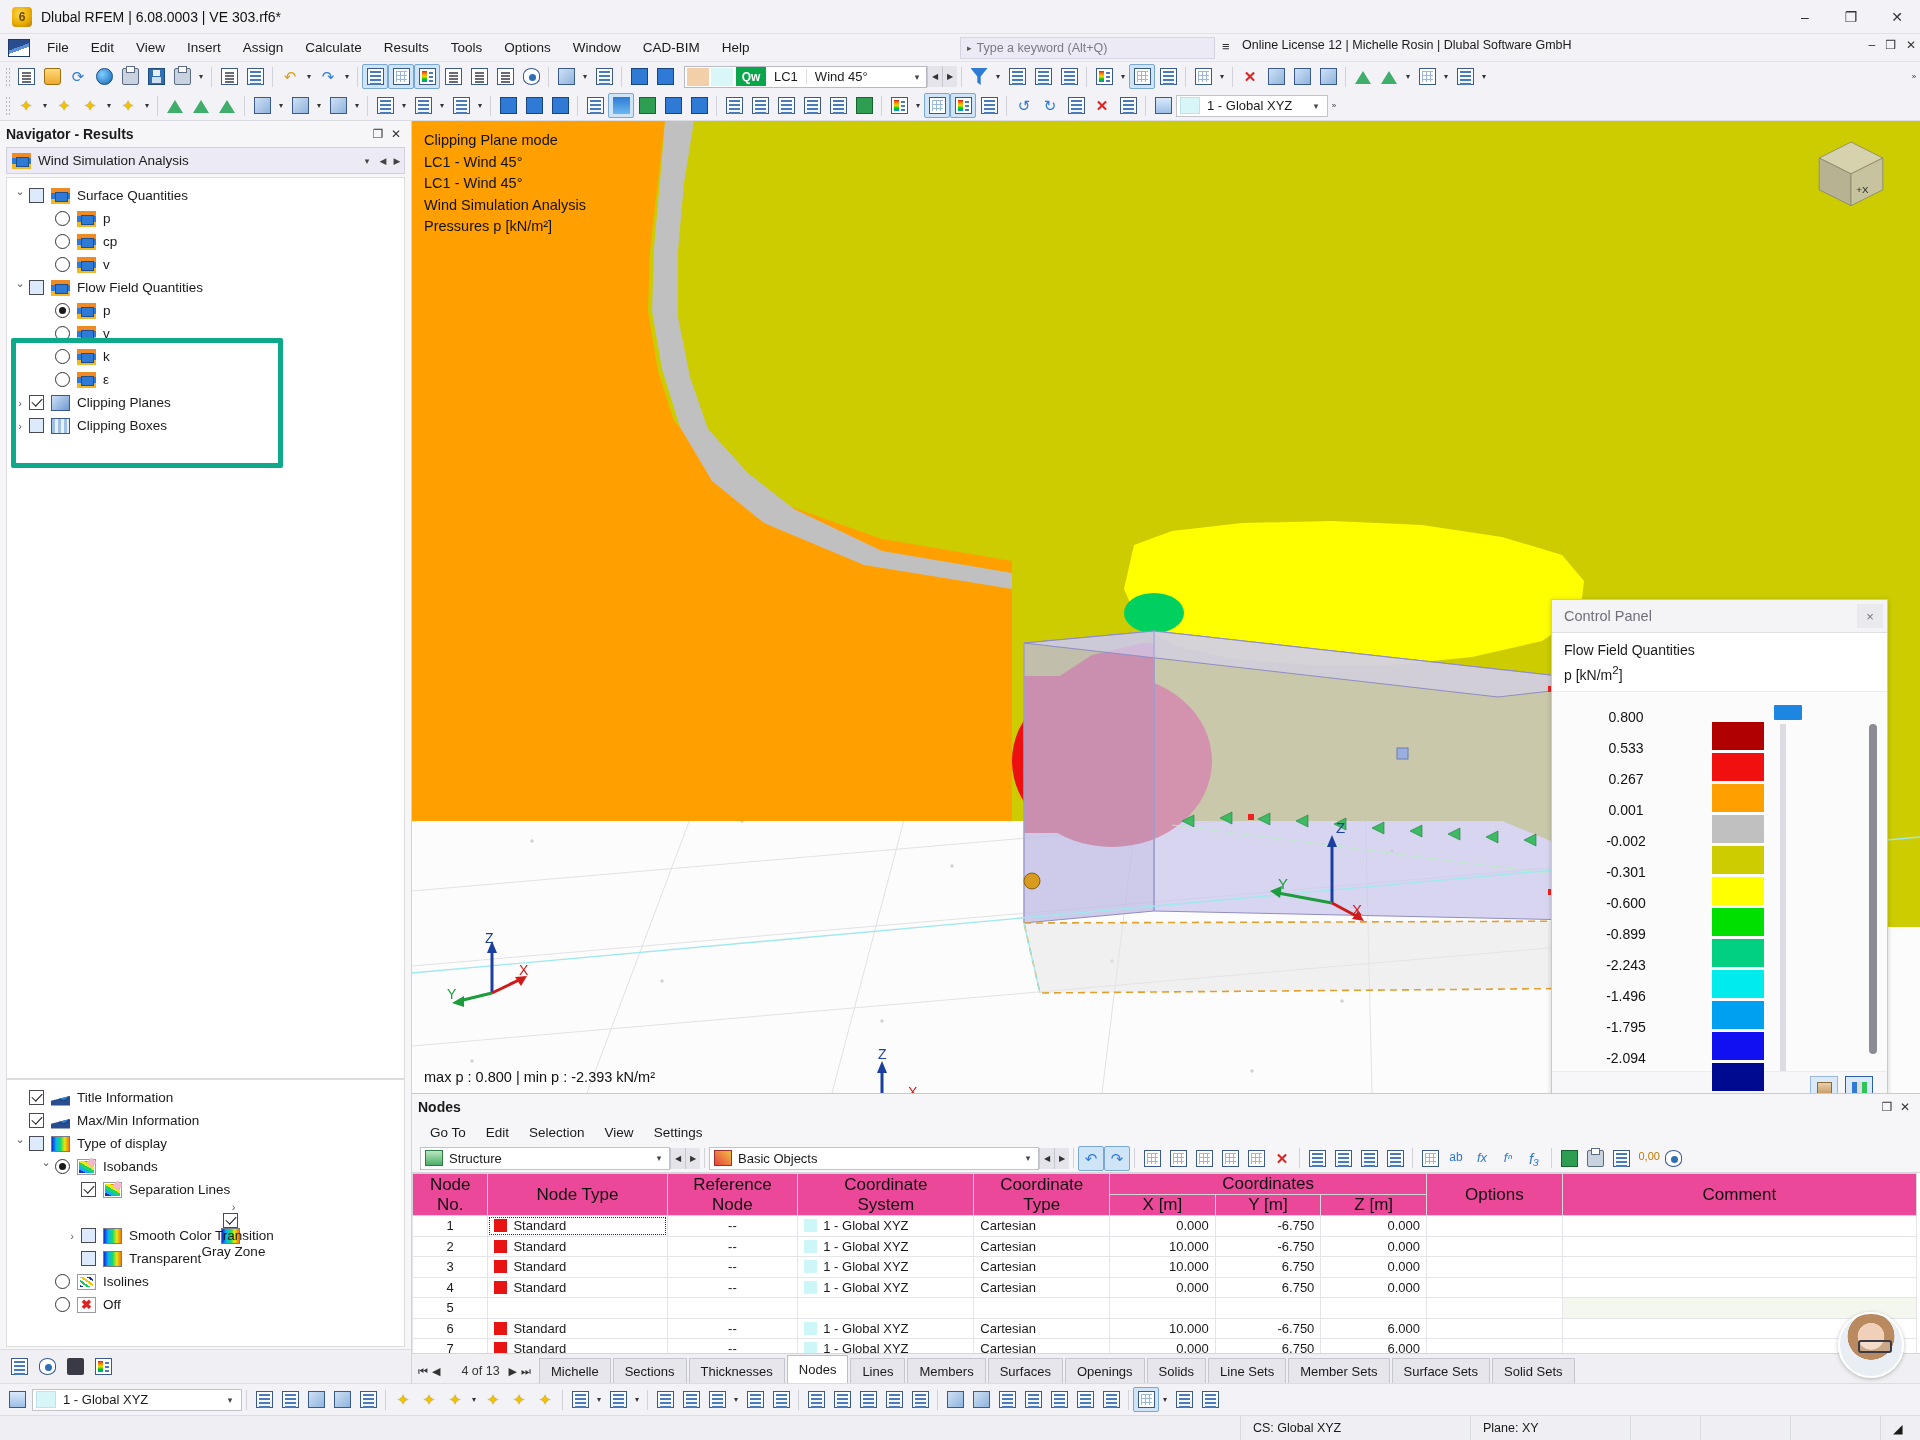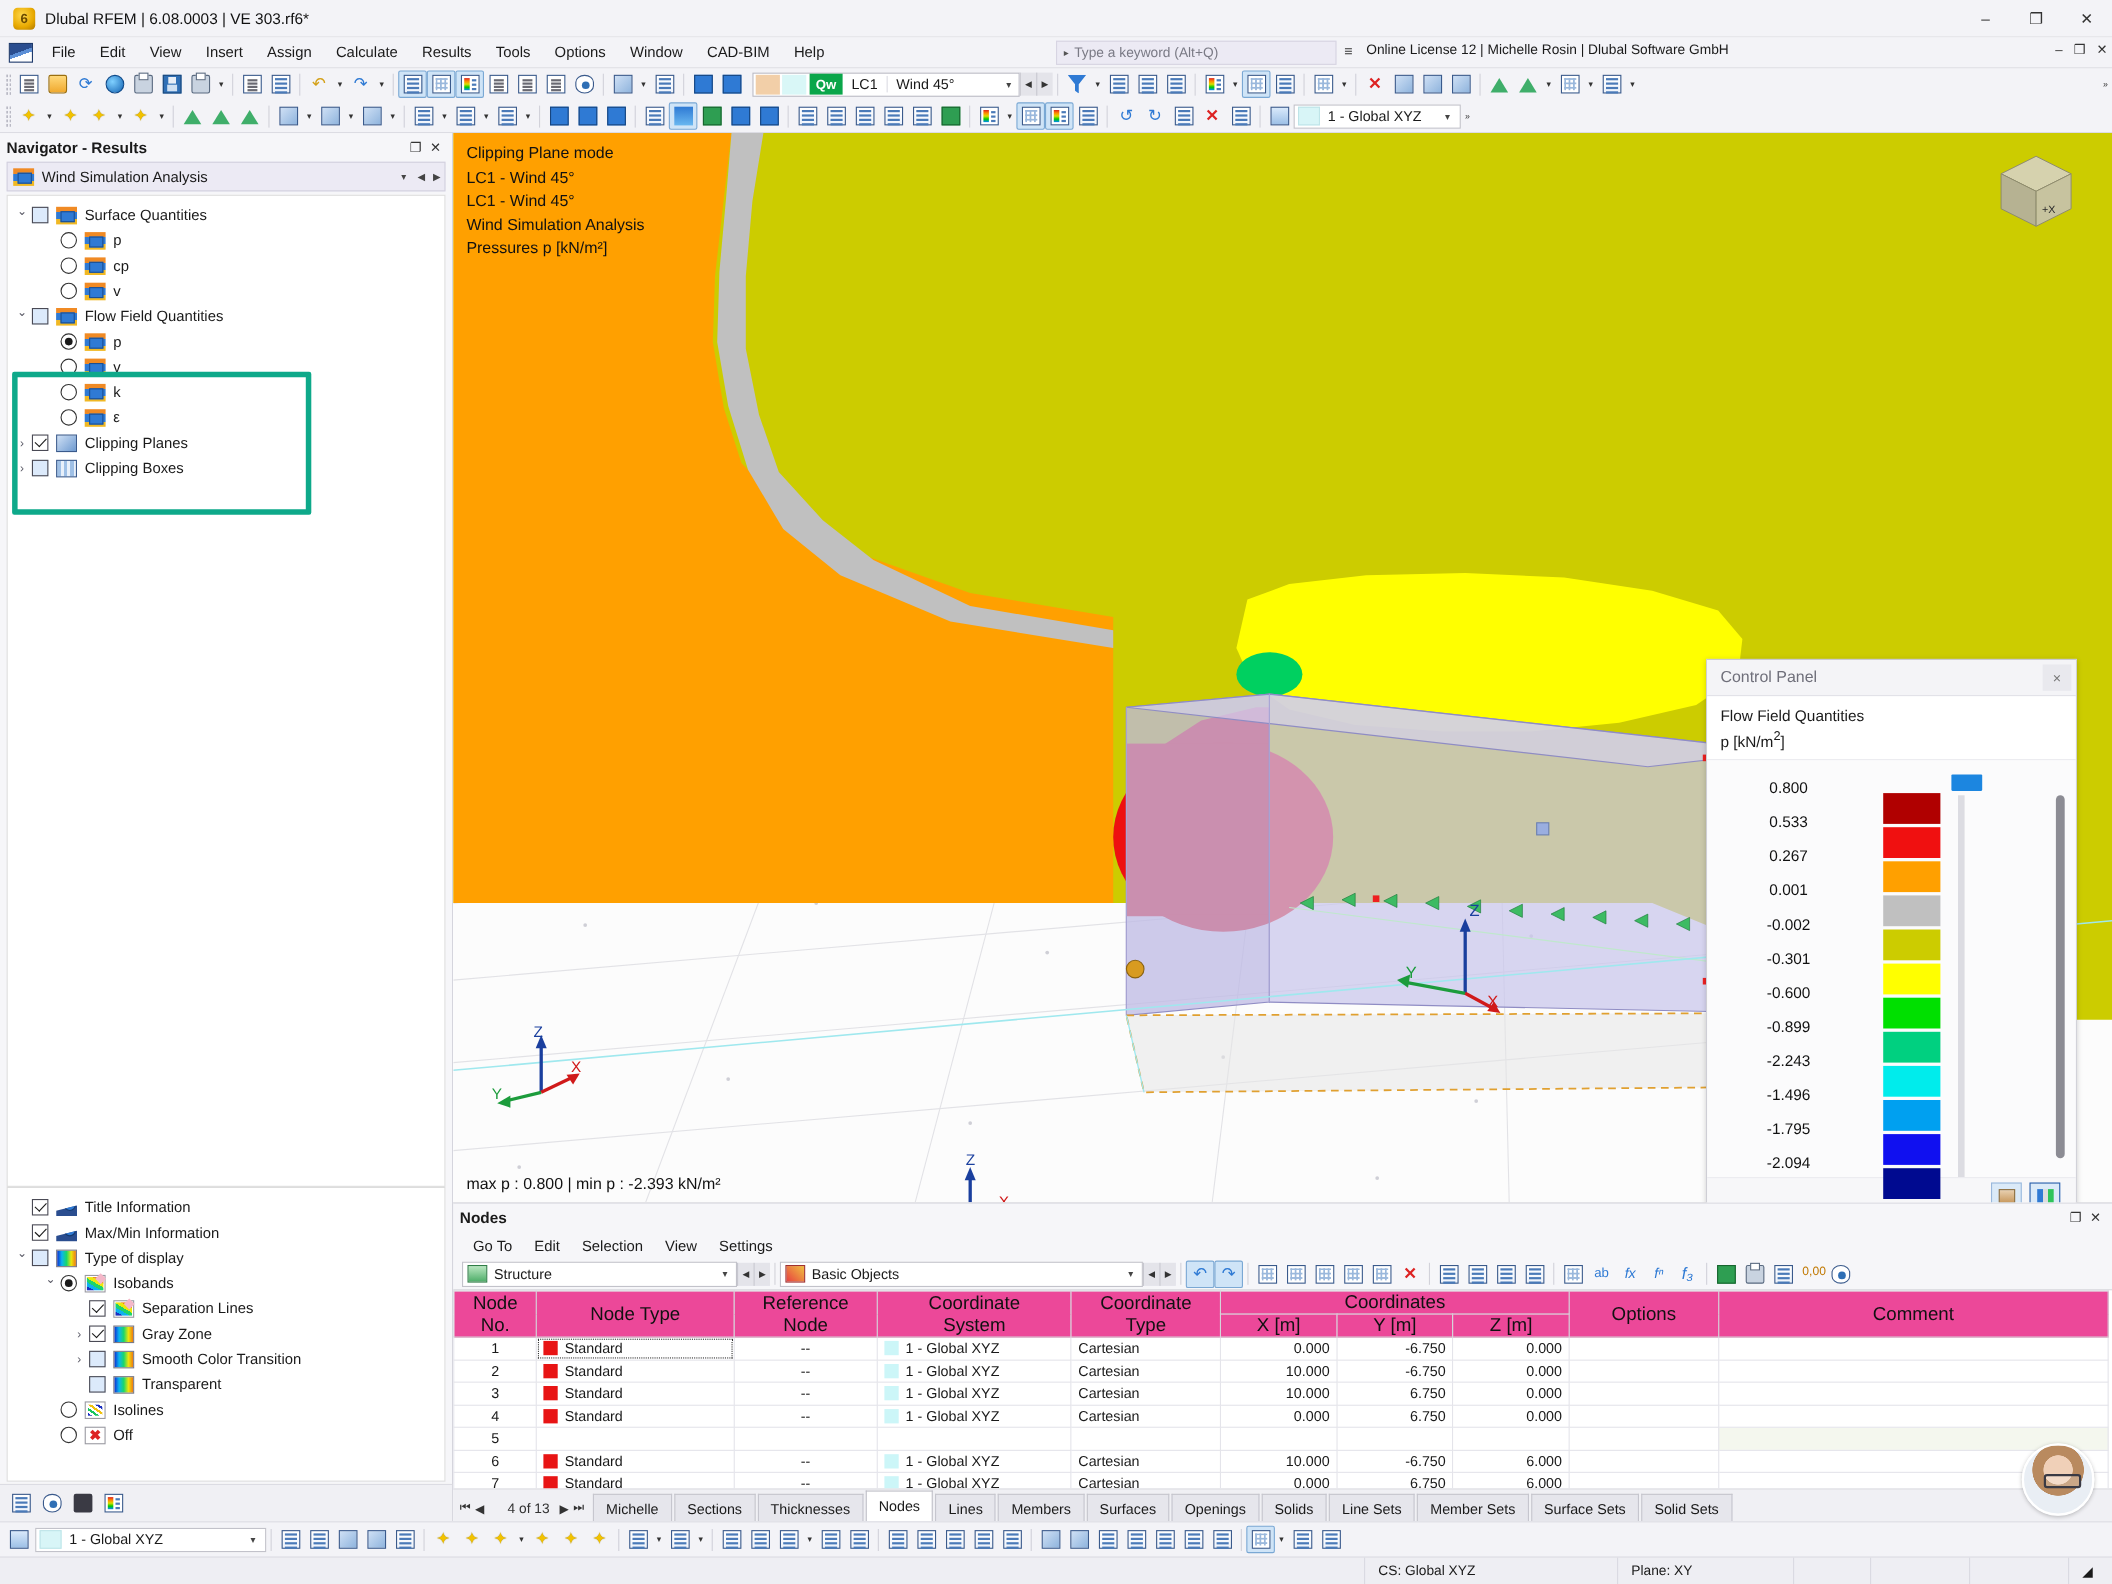--- a/index.html
+++ b/index.html
@@ -680,21 +680,21 @@
               <span class="rdo on"></span>
               <span class="iso-ico"></span>
               <span class="tlabel">Isobands</span>
             </div>
             <div class="trow2" style="padding-left: 56px;">
               <span class="twist"></span>
               <span class="cbx checked white"></span>
               <span class="iso-ico"></span>
               <span class="tlabel">Separation Lines</span>
             </div>
-            <div class="trow2" style="padding-left: 56px;">
+            <div class="trow2" style="padding-left: 56px; flex-direction: column;">
               <span class="twist closed"></span>
               <span class="cbx checked white"></span>
               <span class="rainbow-ico"></span>
               <span class="tlabel">Gray Zone</span>
             </div>
             <div class="trow2" style="padding-left: 56px;">
               <span class="twist closed"></span>
               <span class="cbx"></span>
               <span class="rainbow-ico"></span>
               <span class="tlabel">Smooth Color Transition</span>

